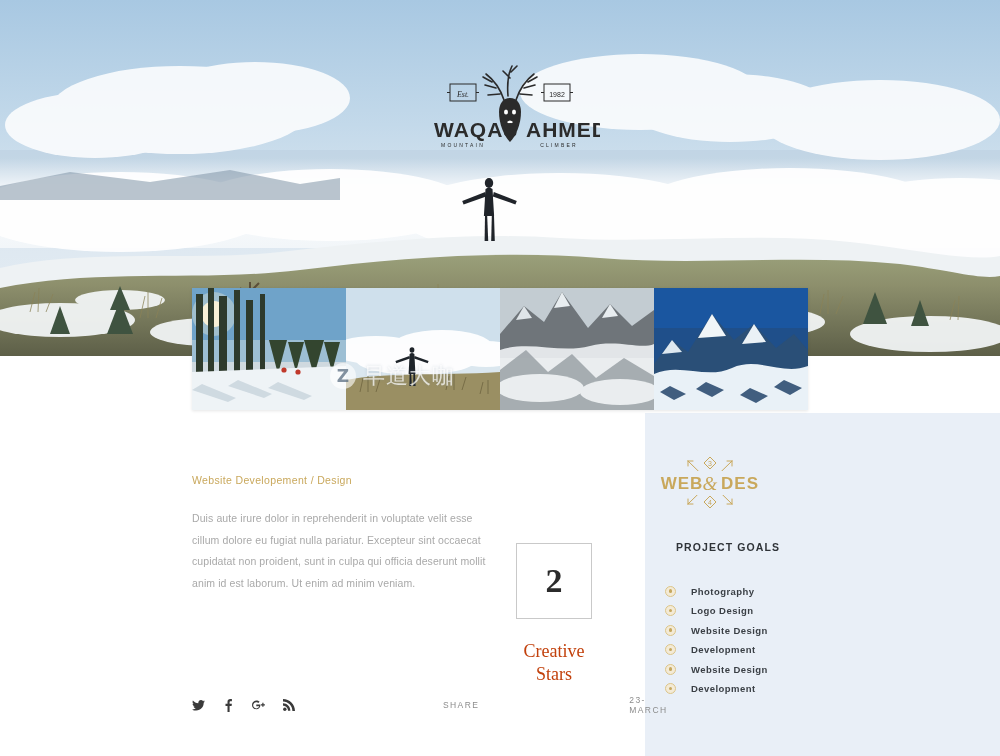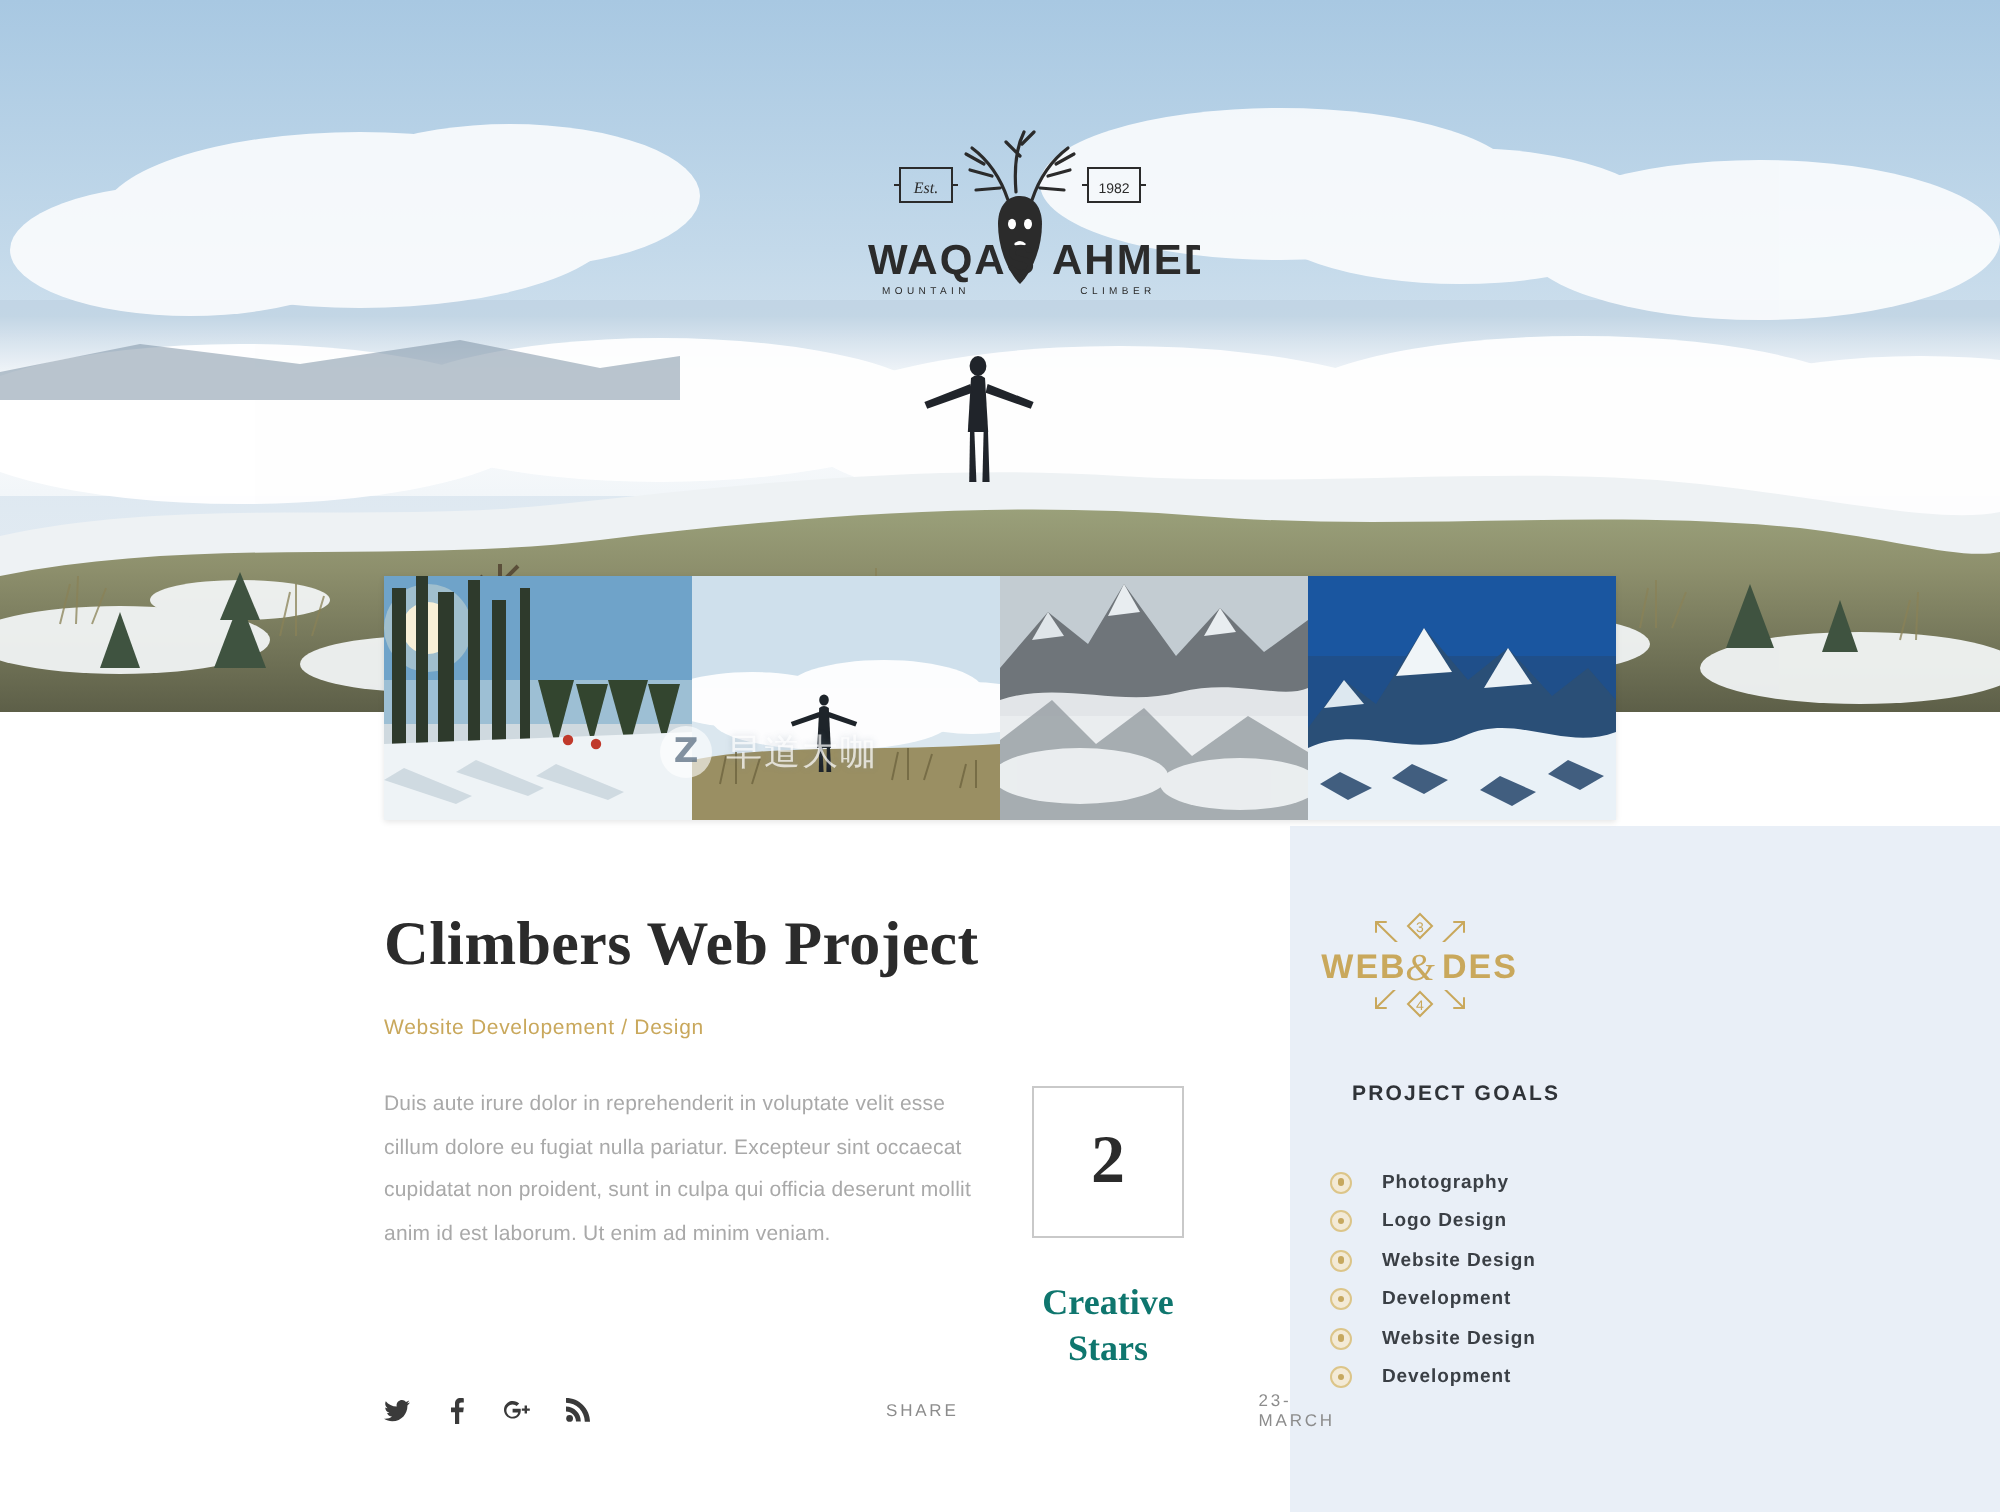--- a/index.html
+++ b/index.html
@@ -55,21 +55,21 @@
     width: 26px; height: 26px; border-radius: 50%;
     background: rgba(255,255,255,.62);
     color: rgba(90,110,130,.75);
     font-size: 17px; font-weight: bold;
     display: flex; align-items: center; justify-content: center;
     font-family: "DejaVu Sans", sans-serif;
     margin-right: 7px;
   }
   .wm-cn {
     font-family: "DejaVu Sans", sans-serif;
-    font-size: 18px;
+    font-size: 22px;
     color: rgba(255,255,255,.72);
     letter-spacing: 1px;
     margin-right: 14px;
     text-shadow: 0 0 3px rgba(120,140,160,.30);
   }
   .wm-url {
     font-family: "Liberation Sans", sans-serif;
     font-size: 19px;
     color: rgba(255,255,255,.70);
     letter-spacing: .6px;
@@ -134,22 +134,22 @@
     font-family: "Liberation Serif", serif;
     font-size: 34px;
     font-weight: bold;
     color: #2b2b2b;
     line-height: 1;
   }
   .stat-label {
     margin-top: 21px;
     font-family: "Liberation Serif", serif;
     font-size: 18px;
-    font-weight: bold;
-    color: #0f766e;
+    font-weight: normal;
+    color: #c2410c;
     line-height: 1.25;
   }
 
   
   .meta {
     position: absolute;
     left: 192px; top: 695px;
     width: 420px; height: 20px;
     display: flex; align-items: center;
     z-index: 3;
@@ -469,21 +469,20 @@
     </svg>
   </div>
 </div>
 
 <div class="watermark">
   <span class="wm-badge">Z</span>
   <span class="wm-cn">早道大咖</span>
 </div>
 
 <div class="content">
-  <h1 class="project-title">Climbers Web Project</h1>
   <div class="project-subtitle">Website Developement / Design</div>
   <p class="para">Duis aute irure dolor in reprehenderit in voluptate velit esse cillum dolore eu fugiat nulla pariatur. Excepteur sint occaecat cupidatat non proident, sunt in culpa qui officia deserunt mollit anim id est laborum. Ut enim ad minim veniam.</p>
 </div>
 
 <div class="stat">
   <div class="stat-box">
     <span class="stat-num">2</span>
   </div>
   <div class="stat-label">
     <div>Creative</div>

